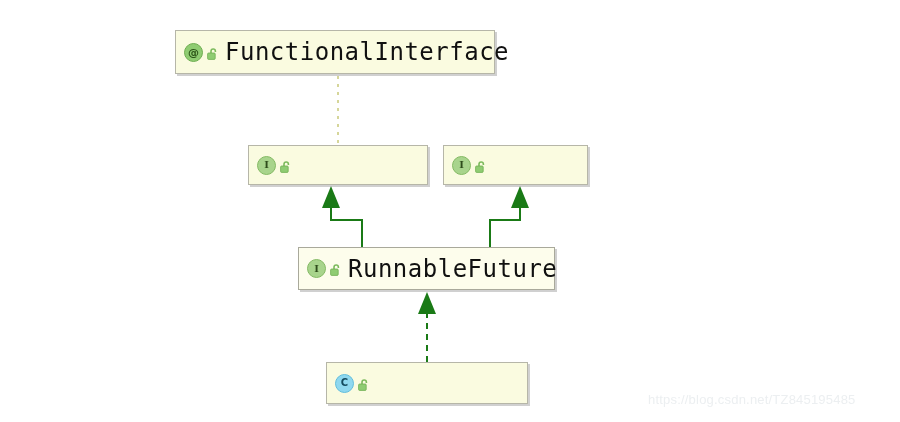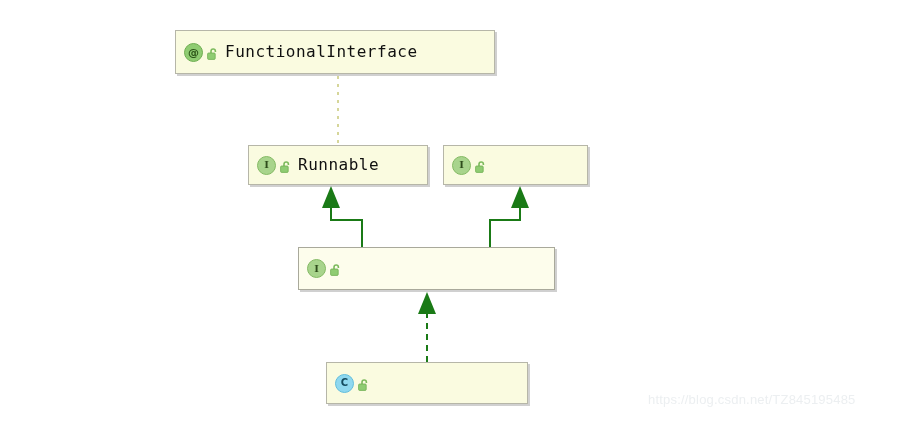--- a/index.html
+++ b/index.html
@@ -37,21 +37,21 @@
     box-shadow: 2px 2px 0 0 rgba(150,150,150,0.45);
     padding: 0 12px 0 8px;
     white-space: nowrap;
   }
   .node.selected {
     background: #fdfdec;
     border: 1px solid #a9a99b;
   }
   .node-label {
     font-family: "DejaVu Sans Mono", monospace;
-    font-size: 16px;
+    font-size: 24px;
     line-height: 1;
     color: #101010;
     letter-spacing: 0.5px;
     margin-left: 6px;
   }
 
   
   .badge {
     width: 17px;
     height: 17px;
@@ -143,41 +143,41 @@
   </div>
 
   <div class="node" style="left:248px; top:145px; width:180px; height:40px;">
     <span class="badge badge-interface">I</span>
     <span class="lock">
       <svg viewBox="0 0 12 13" xmlns="http://www.w3.org/2000/svg">
         <path d="M4 5 V3.2 A2.2 2.2 0 0 1 8.4 3.2 V4" fill="none" stroke="#7cba5c" stroke-width="1.6"></path>
         <rect x="0.6" y="5" width="7.6" height="6.4" rx="1" fill="#8fcc72" stroke="#6fae52" stroke-width="0.8"></rect>
       </svg>
     </span>
-    <span class="node-label">Runnable</span>
   </div>
 
   <div class="node" style="left:443px; top:145px; width:145px; height:40px;">
     <span class="badge badge-interface">I</span>
     <span class="lock">
       <svg viewBox="0 0 12 13" xmlns="http://www.w3.org/2000/svg">
         <path d="M4 5 V3.2 A2.2 2.2 0 0 1 8.4 3.2 V4" fill="none" stroke="#7cba5c" stroke-width="1.6"></path>
         <rect x="0.6" y="5" width="7.6" height="6.4" rx="1" fill="#8fcc72" stroke="#6fae52" stroke-width="0.8"></rect>
       </svg>
     </span>
   </div>
 
   <div class="node selected" style="left:298px; top:247px; width:257px; height:43px;">
     <span class="badge badge-interface">I</span>
     <span class="lock">
       <svg viewBox="0 0 12 13" xmlns="http://www.w3.org/2000/svg">
         <path d="M4 5 V3.2 A2.2 2.2 0 0 1 8.4 3.2 V4" fill="none" stroke="#7cba5c" stroke-width="1.6"></path>
         <rect x="0.6" y="5" width="7.6" height="6.4" rx="1" fill="#8fcc72" stroke="#6fae52" stroke-width="0.8"></rect>
       </svg>
     </span>
+    <span class="node-label">RunnableFuture</span>
   </div>
 
   <div class="node" style="left:326px; top:362px; width:202px; height:42px;">
     <span class="badge badge-class">C</span>
     <span class="lock">
       <svg viewBox="0 0 12 13" xmlns="http://www.w3.org/2000/svg">
         <path d="M4 5 V3.2 A2.2 2.2 0 0 1 8.4 3.2 V4" fill="none" stroke="#7cba5c" stroke-width="1.6"></path>
         <rect x="0.6" y="5" width="7.6" height="6.4" rx="1" fill="#8fcc72" stroke="#6fae52" stroke-width="0.8"></rect>
       </svg>
     </span>

